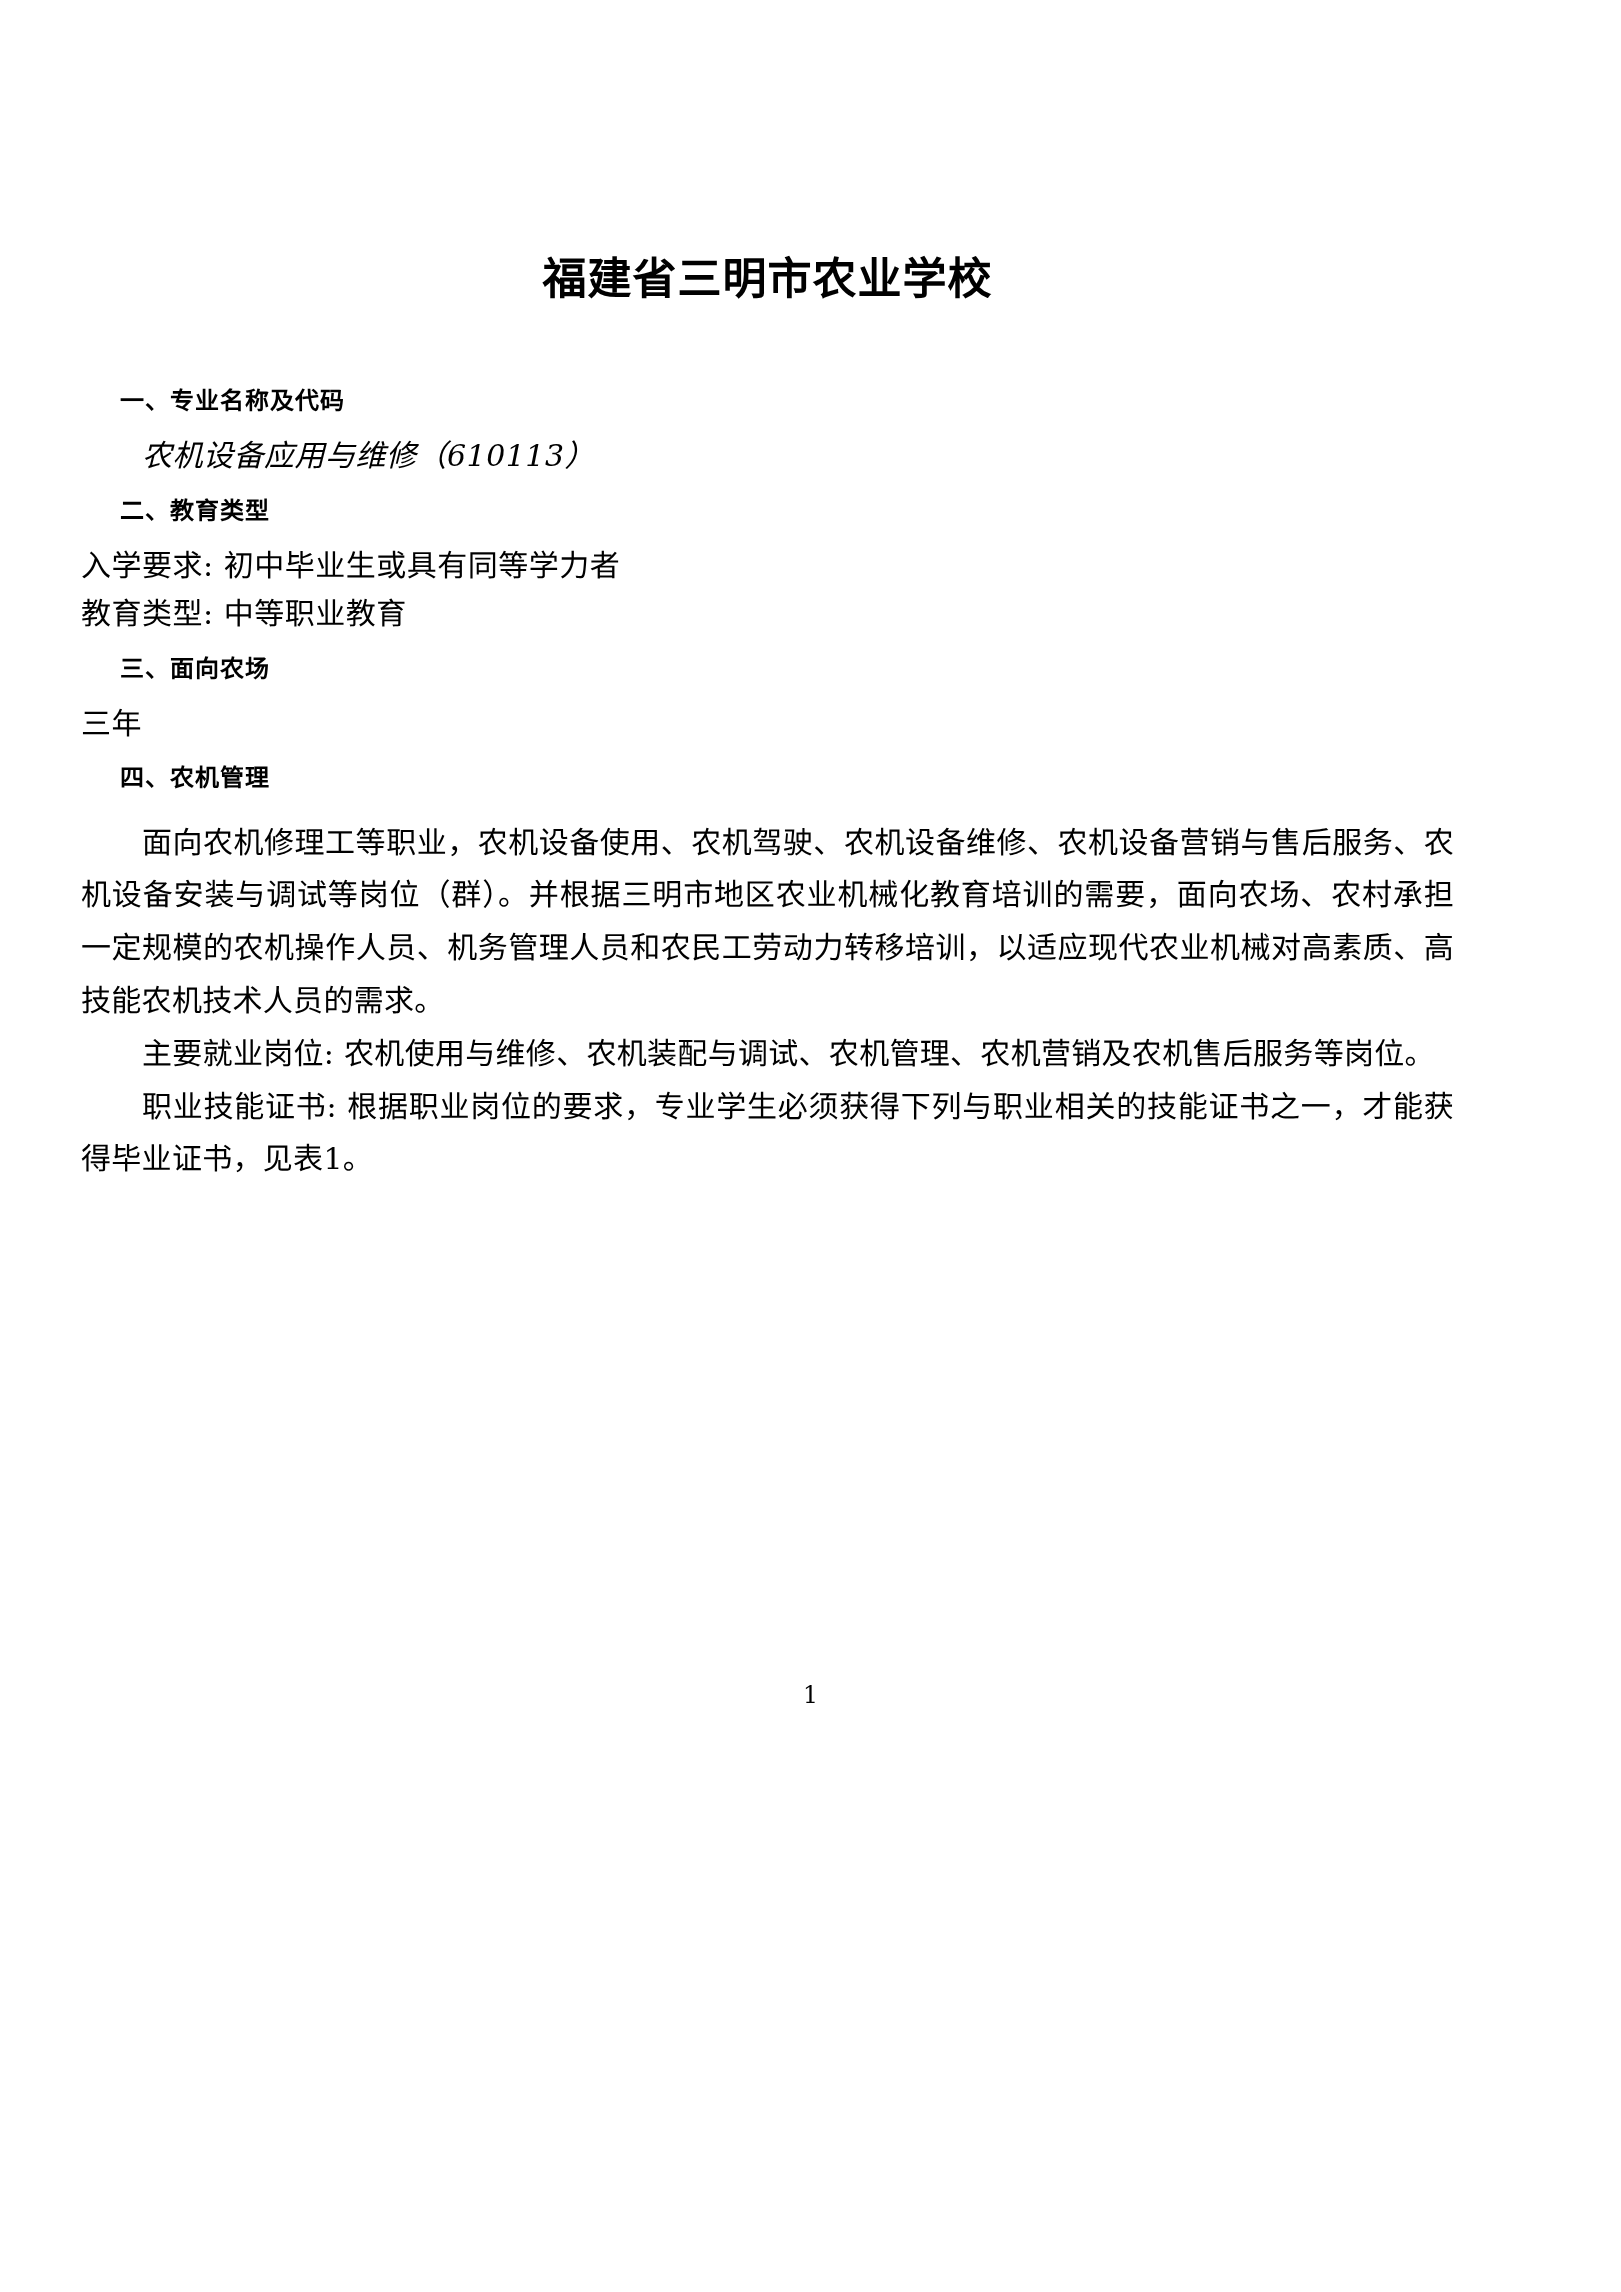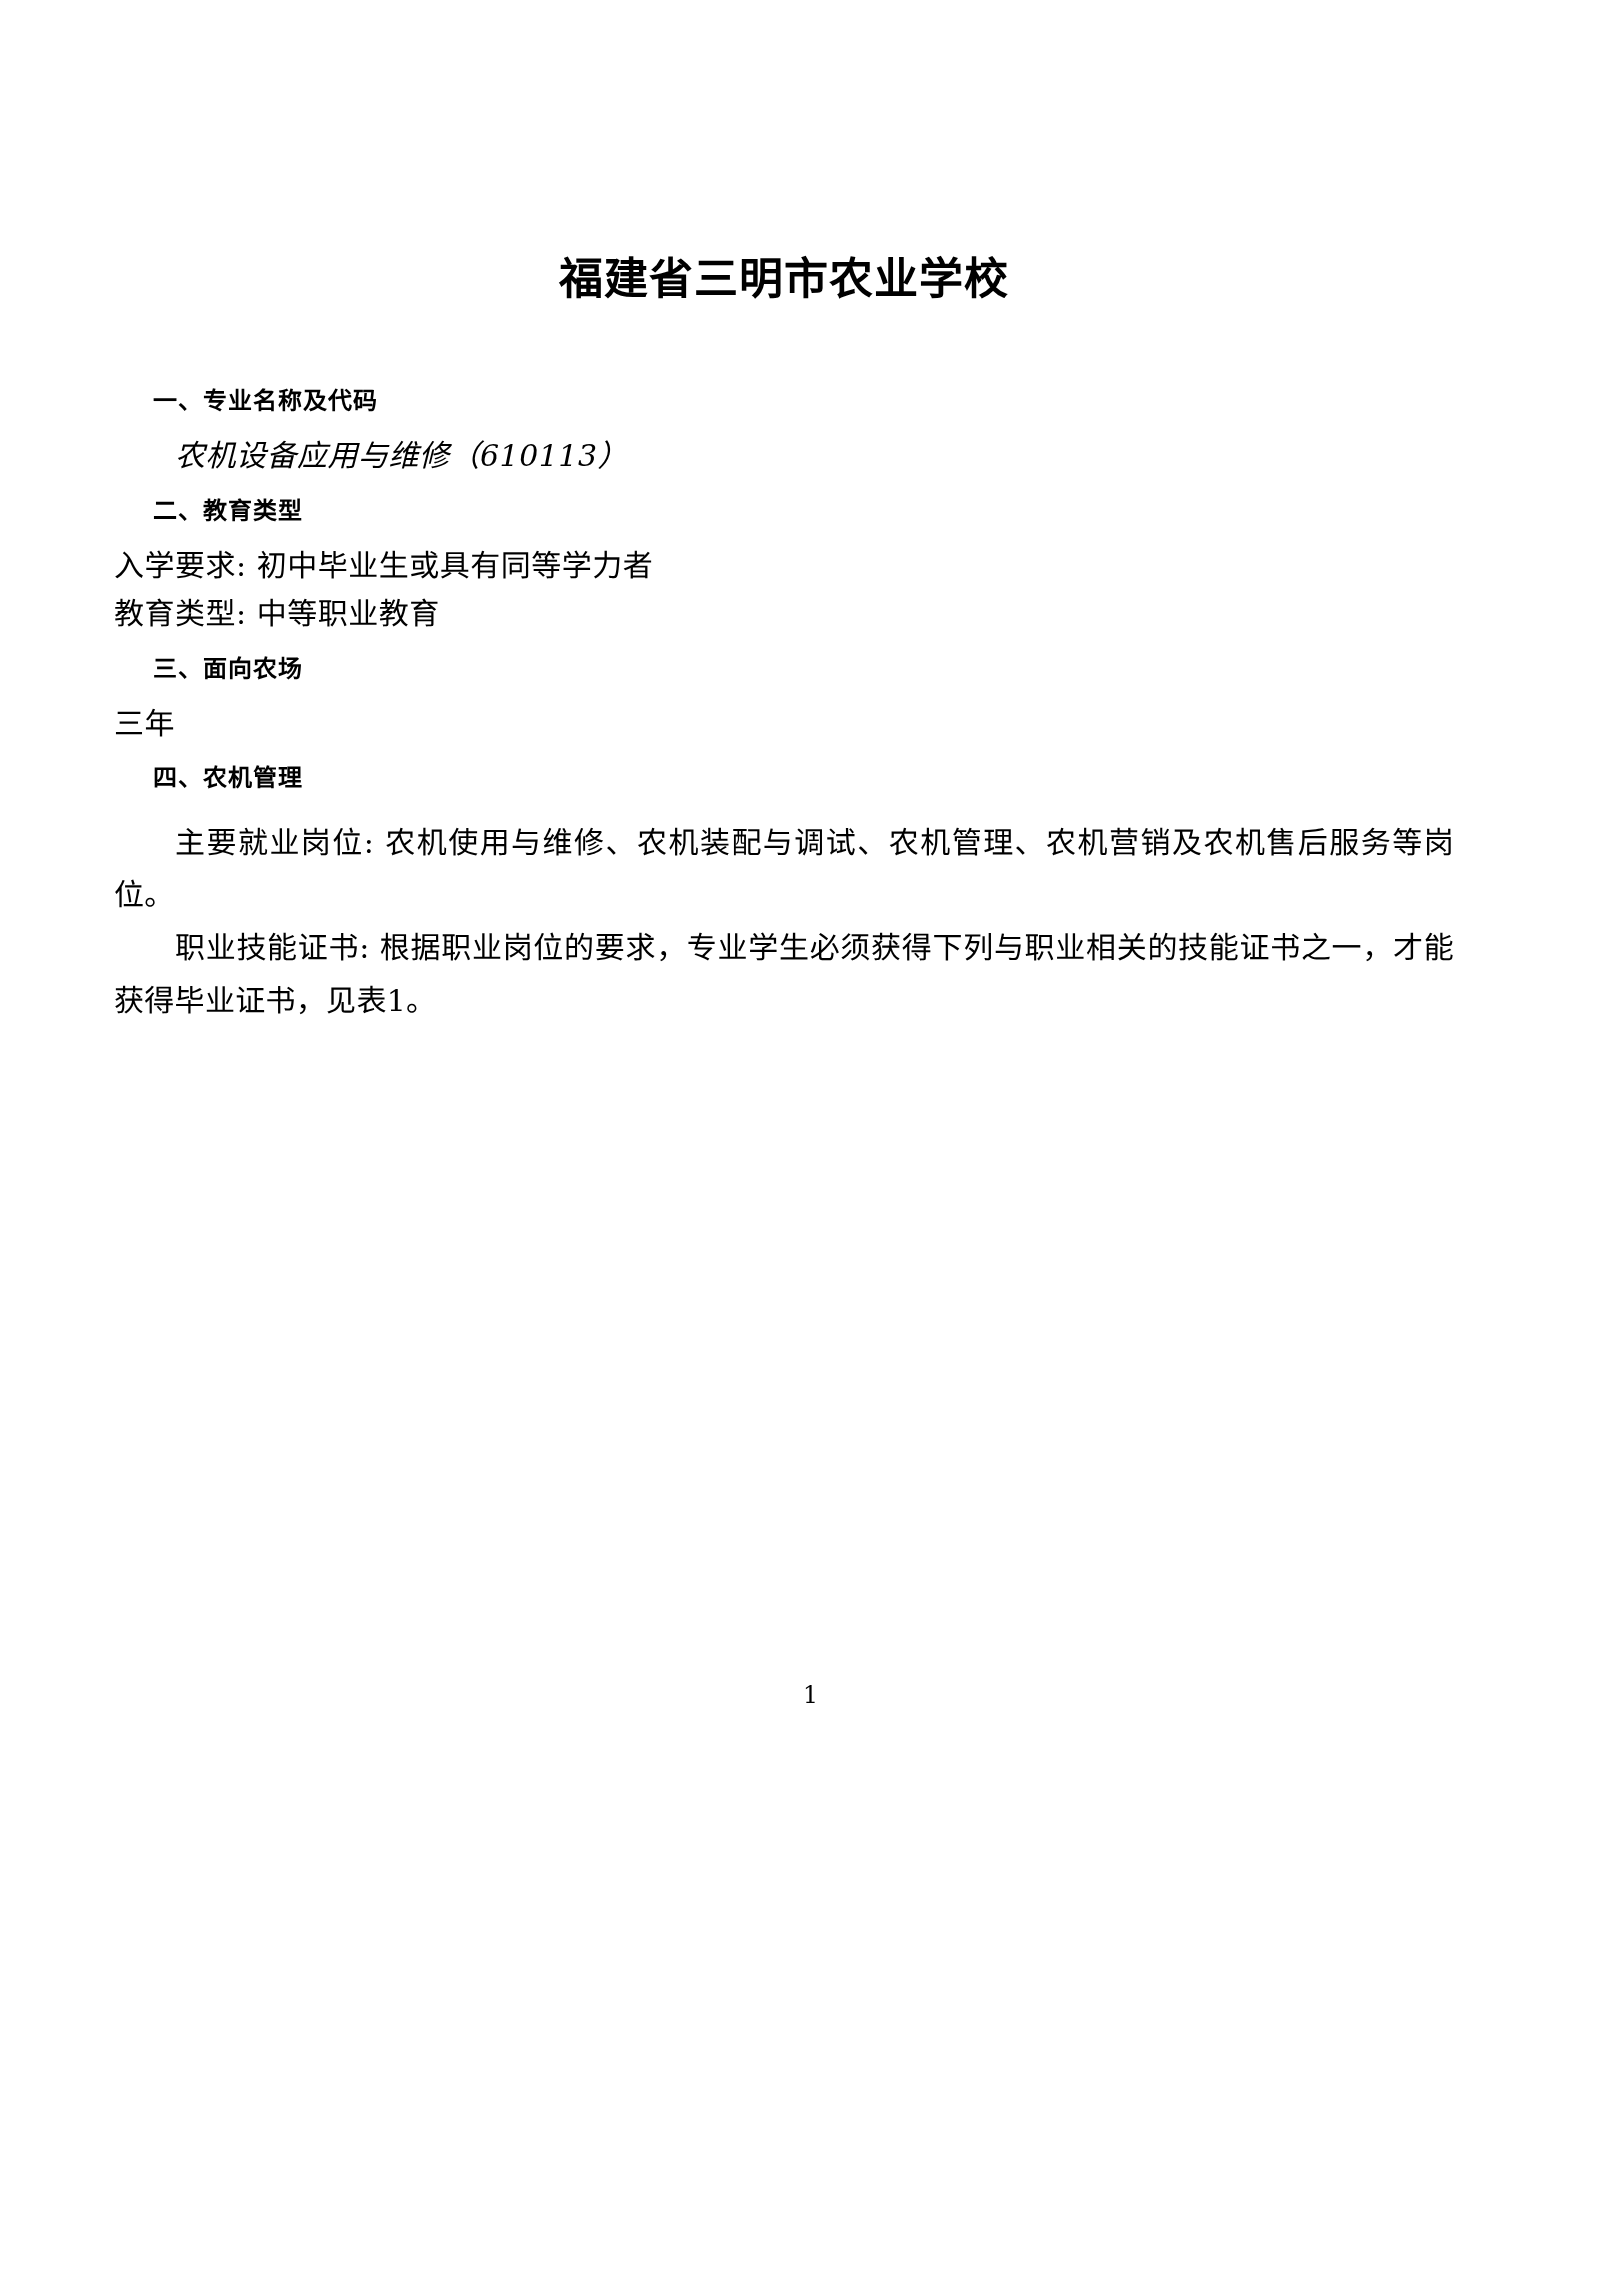--- a/index.html
+++ b/index.html
@@ -7,21 +7,21 @@
     padding: 0;
     background: #ffffff;
   }
   .page {
     position: relative;
     width: 1621px;
     height: 1799px;
     background: #ffffff;
     margin: 0 auto;
     box-sizing: border-box;
-    padding: 250px 167px 0 114px;
+    padding: 250px 167px 0 81px;
     font-family: "DejaVu Serif", "Liberation Serif", serif;
     color: #000000;
   }
   .doc-title {
     text-align: center;
     font-family: "DejaVu Sans", "Liberation Sans", sans-serif;
     font-weight: bold;
     font-size: 44px;
     line-height: 1.30;
     letter-spacing: 1px;
@@ -96,19 +96,20 @@
   <p class="body-line indent-1">教育类型: 中等职业教育</p>
   <div class="sp-sm"></div>
 
   <h2 class="section-heading">三、面向农场</h2>
   <div class="sp-sm"></div>
   <p class="body-line indent-1">三年</p>
   <div class="sp-sm"></div>
 
   <h2 class="section-heading">四、农机管理</h2>
   <div class="sp-md"></div>
+  <p class="para">面向农机修理工等职业，农机设备使用、农机驾驶、农机设备维修、农机设备营销与售后服务、农机设备安装与调试等岗位（群）。并根据三明市地区农业机械化教育培训的需要，面向农场、农村承担一定规模的农机操作人员、机务管理人员和农民工劳动力转移培训，以适应现代农业机械对高素质、高技能农机技术人员的需求。</p>
   <p class="para">主要就业岗位: 农机使用与维修、农机装配与调试、农机管理、农机营销及农机售后服务等岗位。</p>
   <p class="para">职业技能证书: 根据职业岗位的要求，专业学生必须获得下列与职业相关的技能证书之一，才能获得毕业证书，见表1。</p>
 
   <div class="page-number">1</div>
 
 </div>
 
 
 </body></html>

